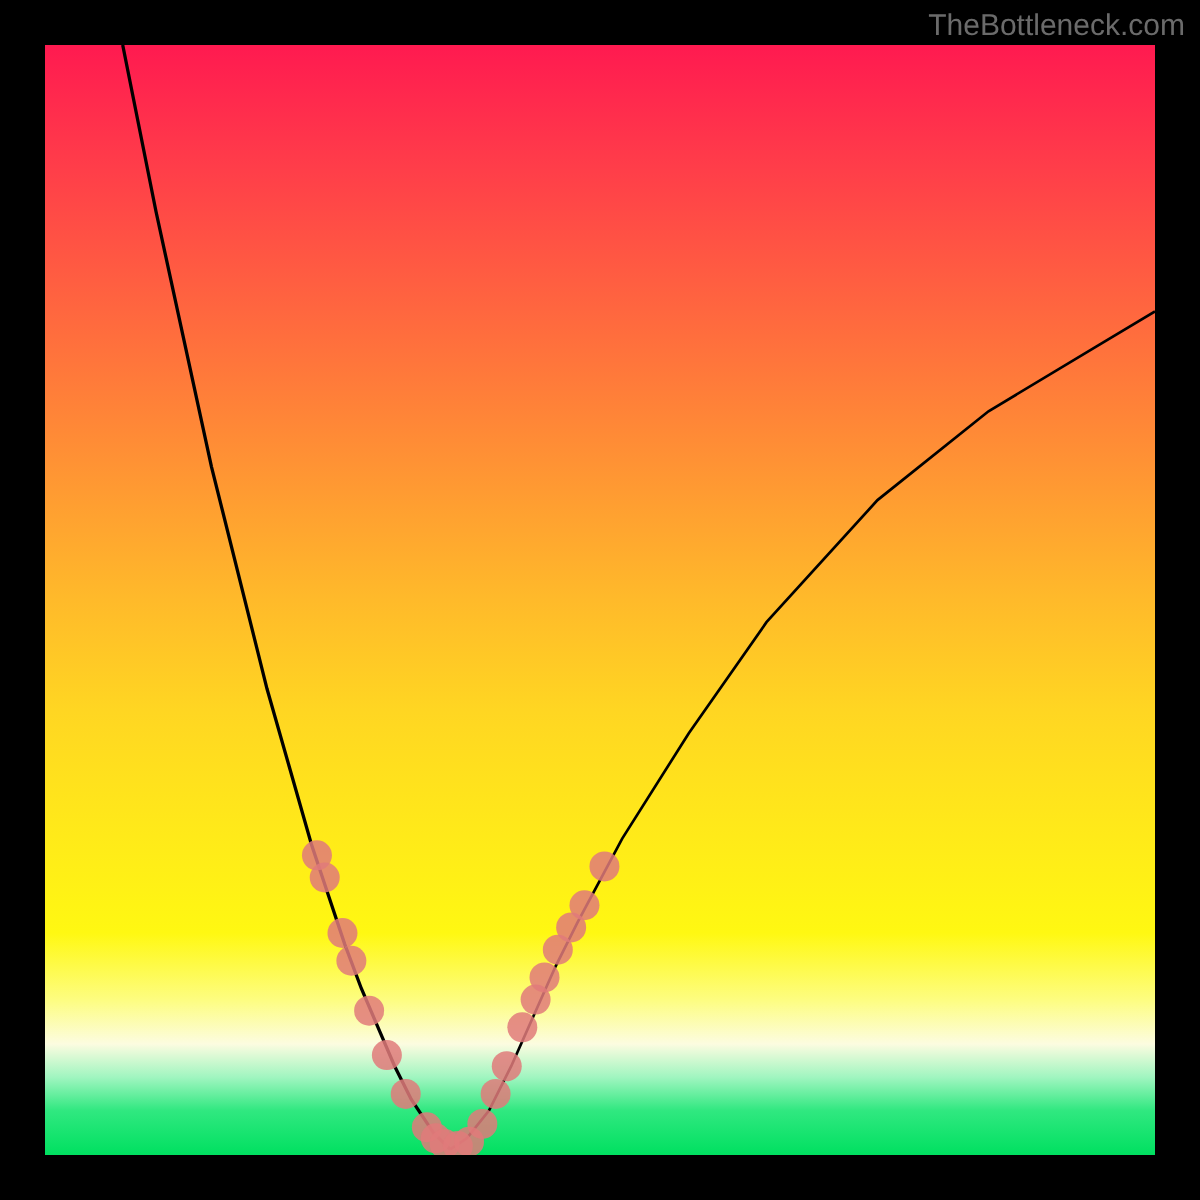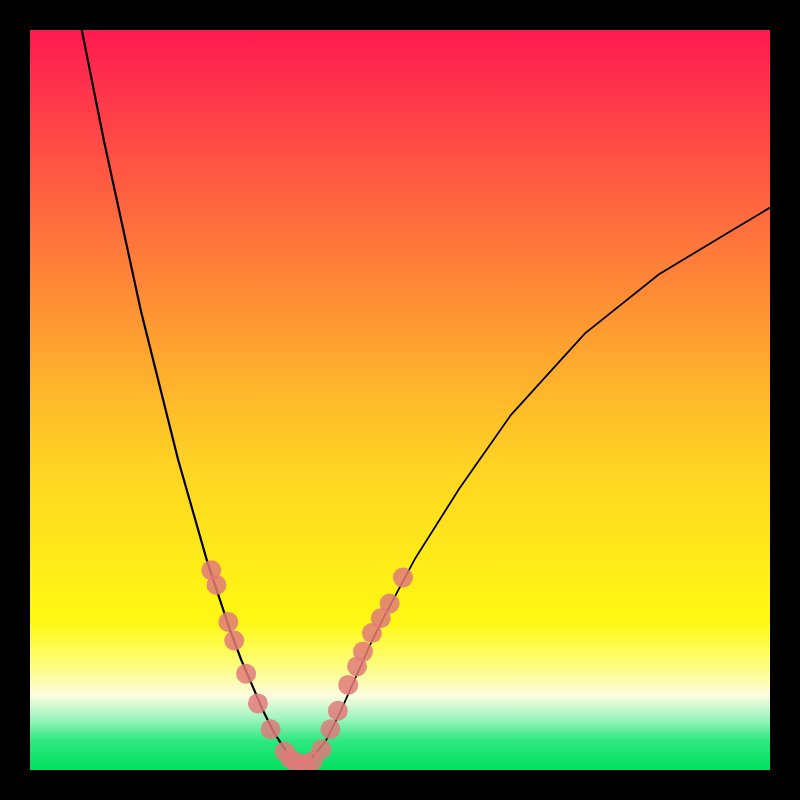--- a/index.html
+++ b/index.html
@@ -54,20 +54,21 @@
     left: 0;
     top: 0;
     width: 740px;
     height: 740px;
   }
 </style>
 </head>
 <body>
 
 <div class="container">
+  <div class="watermark">TheBottleneck.com</div>
   <div class="plot-area">
     <svg class="curve" viewBox="0 0 740 740" preserveAspectRatio="none">
       <path id="left-curve-path" fill="none" stroke="#000" stroke-width="2.2" d="M51.80 0.00 L74.00 111.00 L111.00 281.20 L148.00 429.20 L162.80 481.00 L177.60 532.80 L188.70 566.10 L199.80 599.40 L210.90 629.00 L222.00 654.90 L233.10 680.80 L244.20 703.00 L259.00 725.20 L270.10 736.30"></path>
       <path id="right-curve-path" fill="none" stroke="#000" stroke-width="1.8" d="M270.10 736.30 L281.20 728.90 L296.00 710.40 L310.80 680.80 L325.60 647.50 L340.40 614.20 L355.20 584.60 L384.80 529.10 L429.20 458.80 L481.00 384.80 L555.00 303.40 L629.00 244.20 L703.00 199.80 L740.00 177.60"></path>
       <g id="markers-group">
           <circle cx="181.30" cy="540.20" r="10" fill="#e07a7a" fill-opacity="0.85"></circle>
           <circle cx="186.48" cy="555.00" r="10" fill="#e07a7a" fill-opacity="0.85"></circle>
           <circle cx="198.32" cy="592.00" r="10" fill="#e07a7a" fill-opacity="0.85"></circle>
           <circle cx="204.24" cy="610.50" r="10" fill="#e07a7a" fill-opacity="0.85"></circle>
           <circle cx="216.08" cy="643.80" r="10" fill="#e07a7a" fill-opacity="0.85"></circle>

